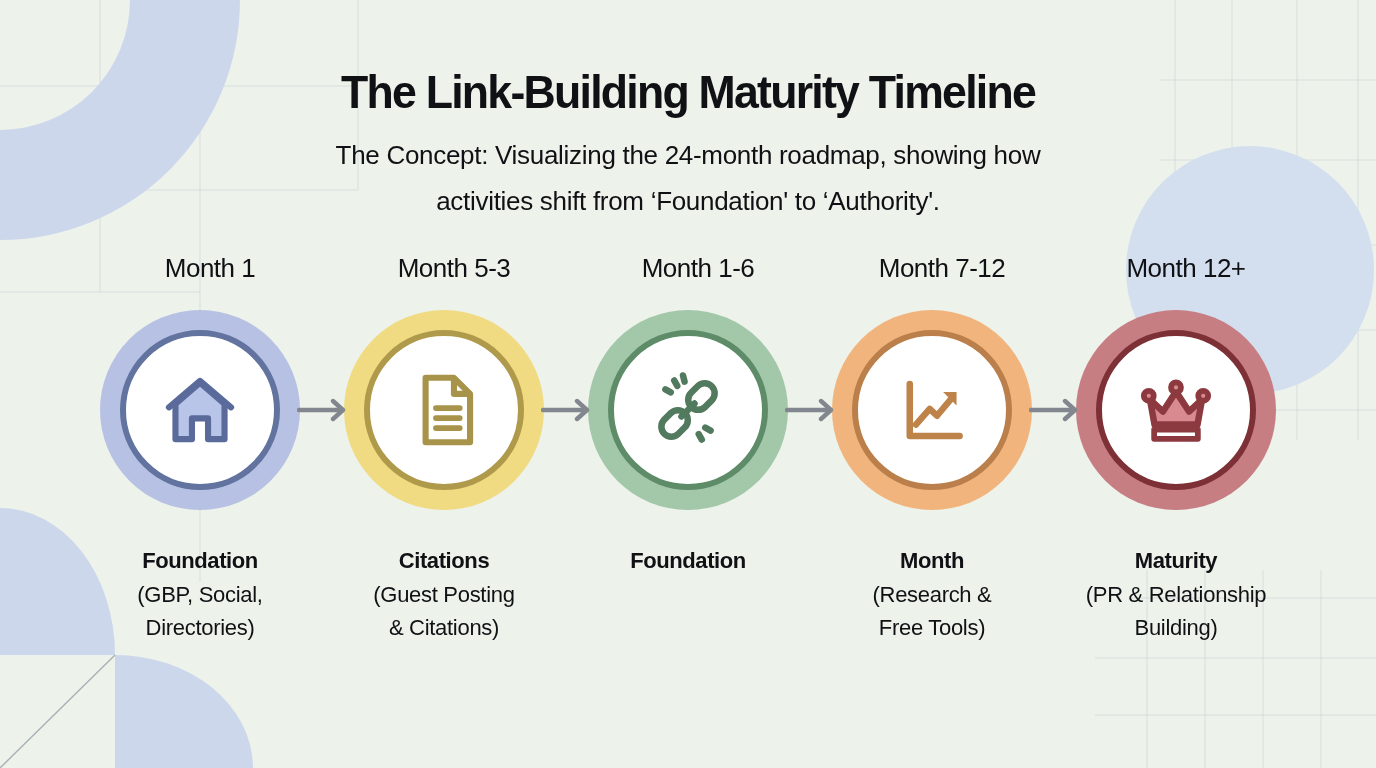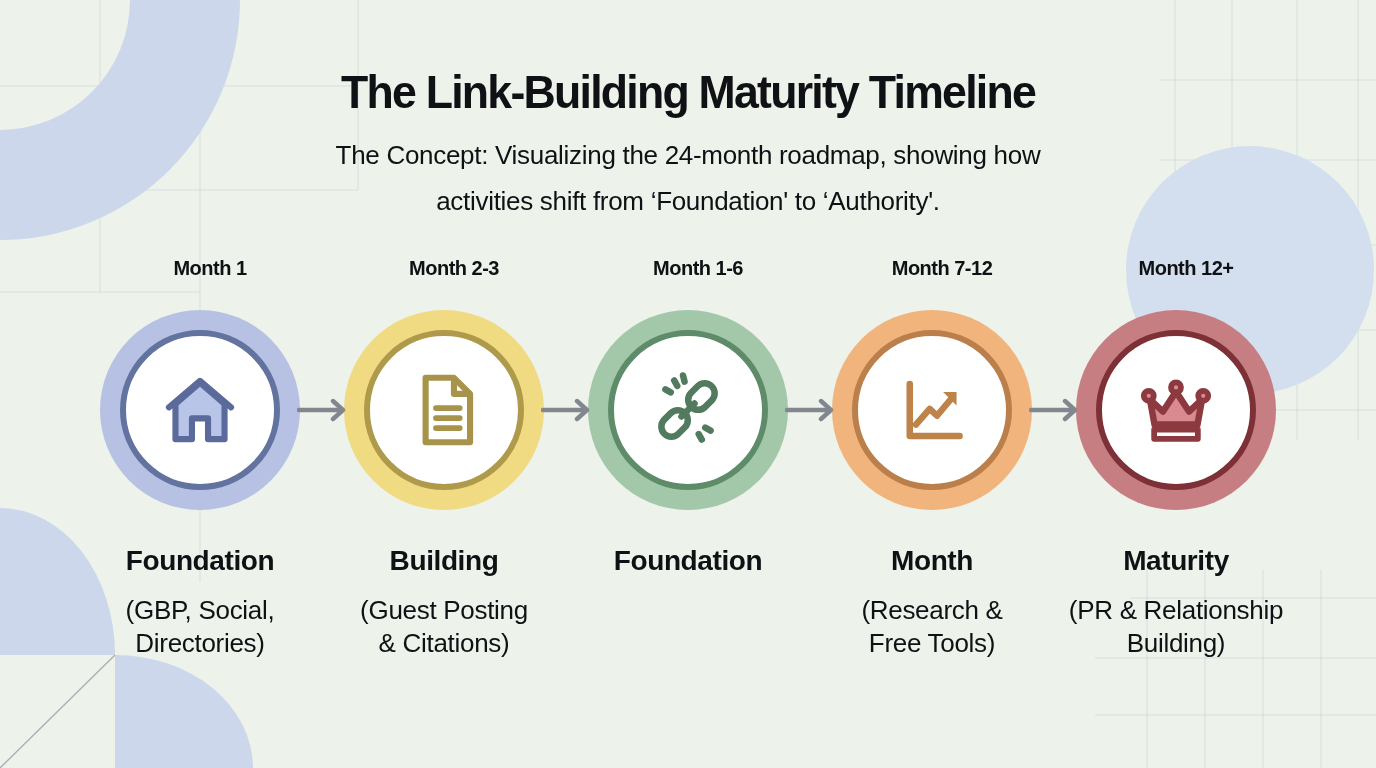--- a/index.html
+++ b/index.html
@@ -17,33 +17,33 @@
     letter-spacing:-1.8px;line-height:56px;transform:scaleX(.97);transform-origin:center;
   }
   .subtitle{
     margin-top:12px;font-size:26px;font-weight:400;color:var(--ink,#101114);
     line-height:46px;letter-spacing:-.3px;white-space:pre-line;
   }
 
   
   .timeline{position:absolute;left:78px;top:252px;width:1220px;display:flex;}
   .stage{width:244px;display:flex;flex-direction:column;align-items:center;text-align:center;}
-  .month{font-size:20px;line-height:33px;font-weight:700;color:var(--ink,#101114);letter-spacing:-.5px;margin-bottom:25px;margin-left:20px;}
+  .month{font-size:26px;line-height:33px;font-weight:400;color:var(--ink,#101114);letter-spacing:-.5px;margin-bottom:25px;margin-left:20px;}
   .ring{
     position:relative;width:200px;height:200px;border-radius:50%;
     background:var(--ring);flex:0 0 auto;
   }
   .ring-inner{
     position:absolute;inset:20px;border-radius:50%;background:#ffffff;
     border:6px solid var(--border);display:flex;align-items:center;justify-content:center;
   }
   .stage-icon{width:92px;height:92px;color:var(--icon);}
-  .stage-name{margin-top:34px;font-size:28px;line-height:34px;font-weight:700;color:var(--ink,#101114);letter-spacing:-.4px;}
+  .stage-name{margin-top:34px;font-size:22px;line-height:34px;font-weight:700;color:var(--ink,#101114);letter-spacing:-.4px;}
   .stage-detail{
-    width:320px;margin:16px -38px;font-size:26px;line-height:33px;font-weight:400;
+    width:320px;margin:0 -38px;font-size:22px;line-height:33px;font-weight:400;
     color:var(--ink,#101114);letter-spacing:-.3px;white-space:pre-line;
   }
   .connector{position:absolute;top:146px;width:52px;height:24px;}
 
   .grid-line{stroke:var(--grid,#9fb0bd);stroke-opacity:.28;stroke-width:1;fill:none;}
   .decor-shape{fill:var(--decor,#ccd7eb);}
   .decor-circle{fill:var(--decor-circle,#d3dfef);}
   .decor-diag{stroke:#a7b0b6;stroke-width:1.4;fill:none;}
 </style>
 </head>
@@ -81,31 +81,31 @@
             <path style="fill:none;stroke:var(--icon);stroke-width:1.6;stroke-linecap:round;stroke-linejoin:round" d="M3.9 11.3 L12 4.4 L20.1 11.3"></path>
           </svg>
         </div>
       </div>
       <div class="stage-name">Foundation</div>
       <div class="stage-detail">(GBP, Social,
 Directories)</div>
     </div>
 
     <div class="stage" style="--ring: #f0db83; --border: #af9a4b; --icon: #a8934a; --fill: #ffffff;">
-      <div class="month">Month 2-3</div>
+      <div class="month">Month 5-3</div>
       <div class="ring">
         <div class="ring-inner">
           <svg class="stage-icon" viewBox="0 0 24 24">
             <path style="fill:#ffffff;stroke:var(--icon);stroke-width:1.6;stroke-linejoin:round" d="M7.2 3.6 H14.6 L18.8 7.8 V20.4 H7.2 Z"></path>
             <path style="fill:none;stroke:var(--icon);stroke-width:1.6;stroke-linejoin:round" d="M14.6 3.6 V7.8 H18.8"></path>
             <path style="fill:none;stroke:var(--icon);stroke-width:1.5;stroke-linecap:round" d="M9.9 11.5 H16.1 M9.9 14.1 H16.1 M9.9 16.7 H16.1"></path>
           </svg>
         </div>
       </div>
-      <div class="stage-name">Building</div>
+      <div class="stage-name">Citations</div>
       <div class="stage-detail">(Guest Posting
 &amp; Citations)</div>
     </div>
 
     <div class="stage" style="--ring: #a3c8a9; --border: #5e8c69; --icon: #527a5e; --fill: none;">
       <div class="month">Month 1-6</div>
       <div class="ring">
         <div class="ring-inner">
           <svg class="stage-icon" viewBox="0 0 24 24">
             <g style="fill:none;stroke:var(--icon);stroke-width:1.7;stroke-linecap:round">

